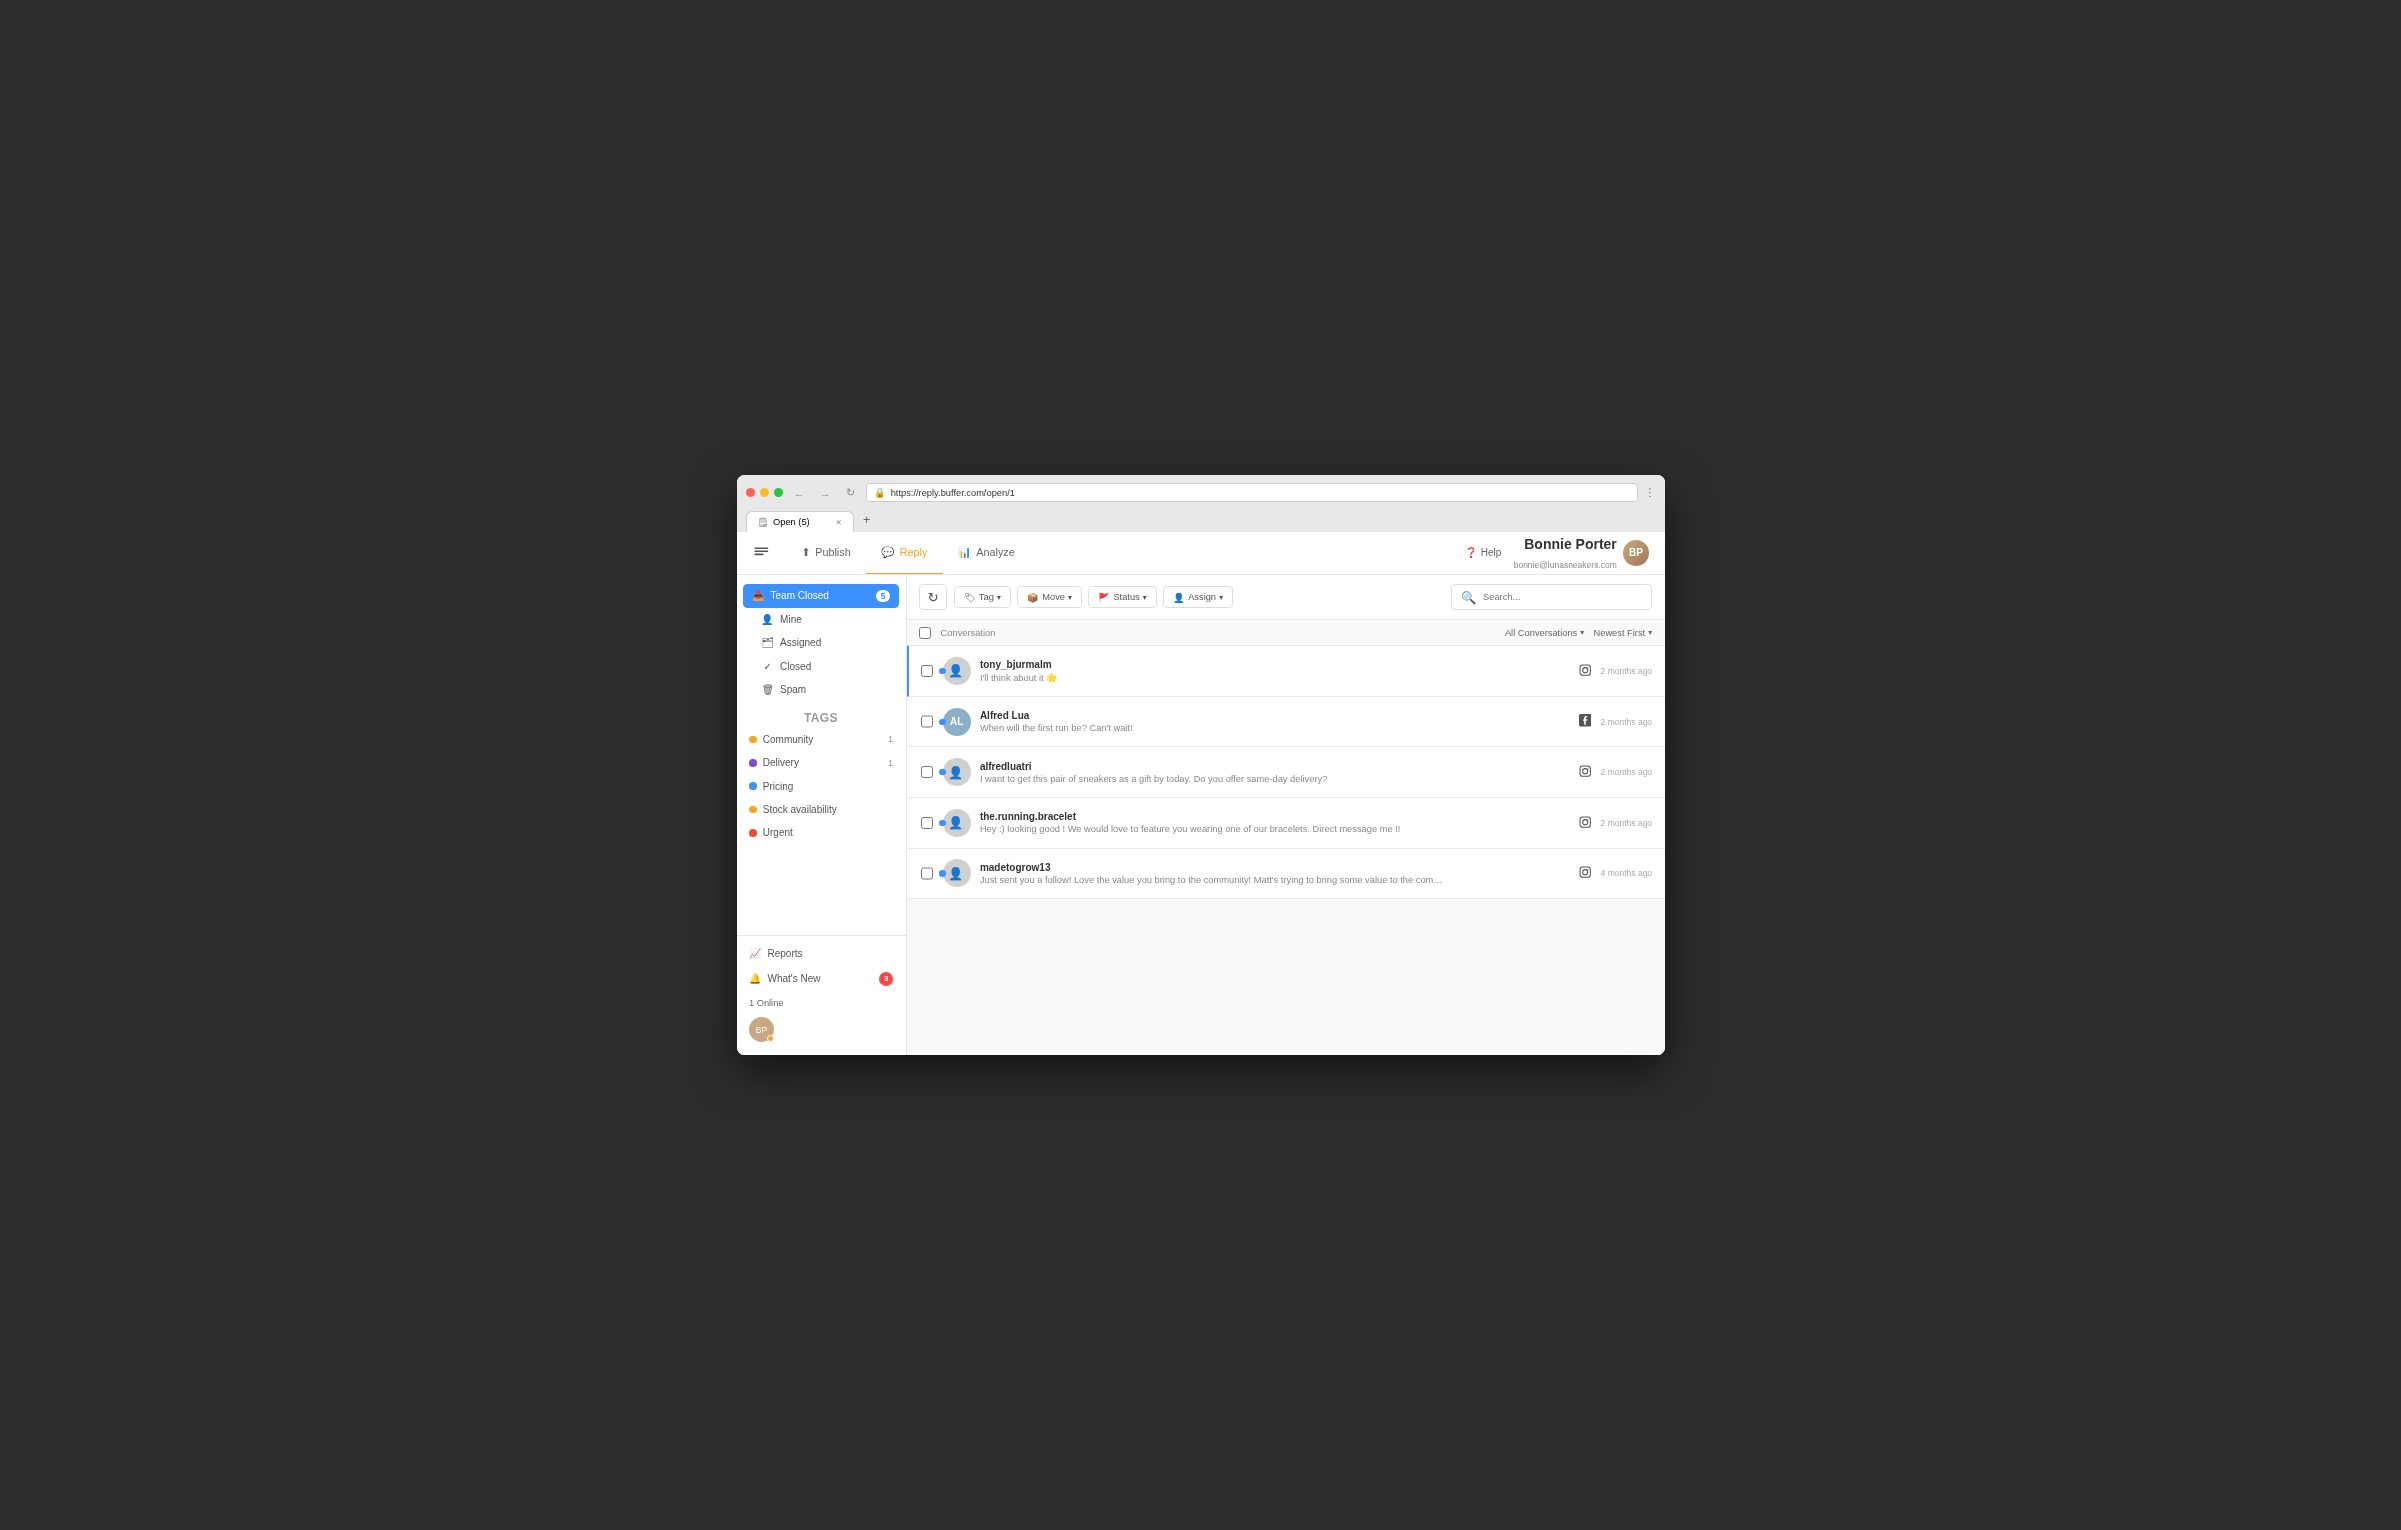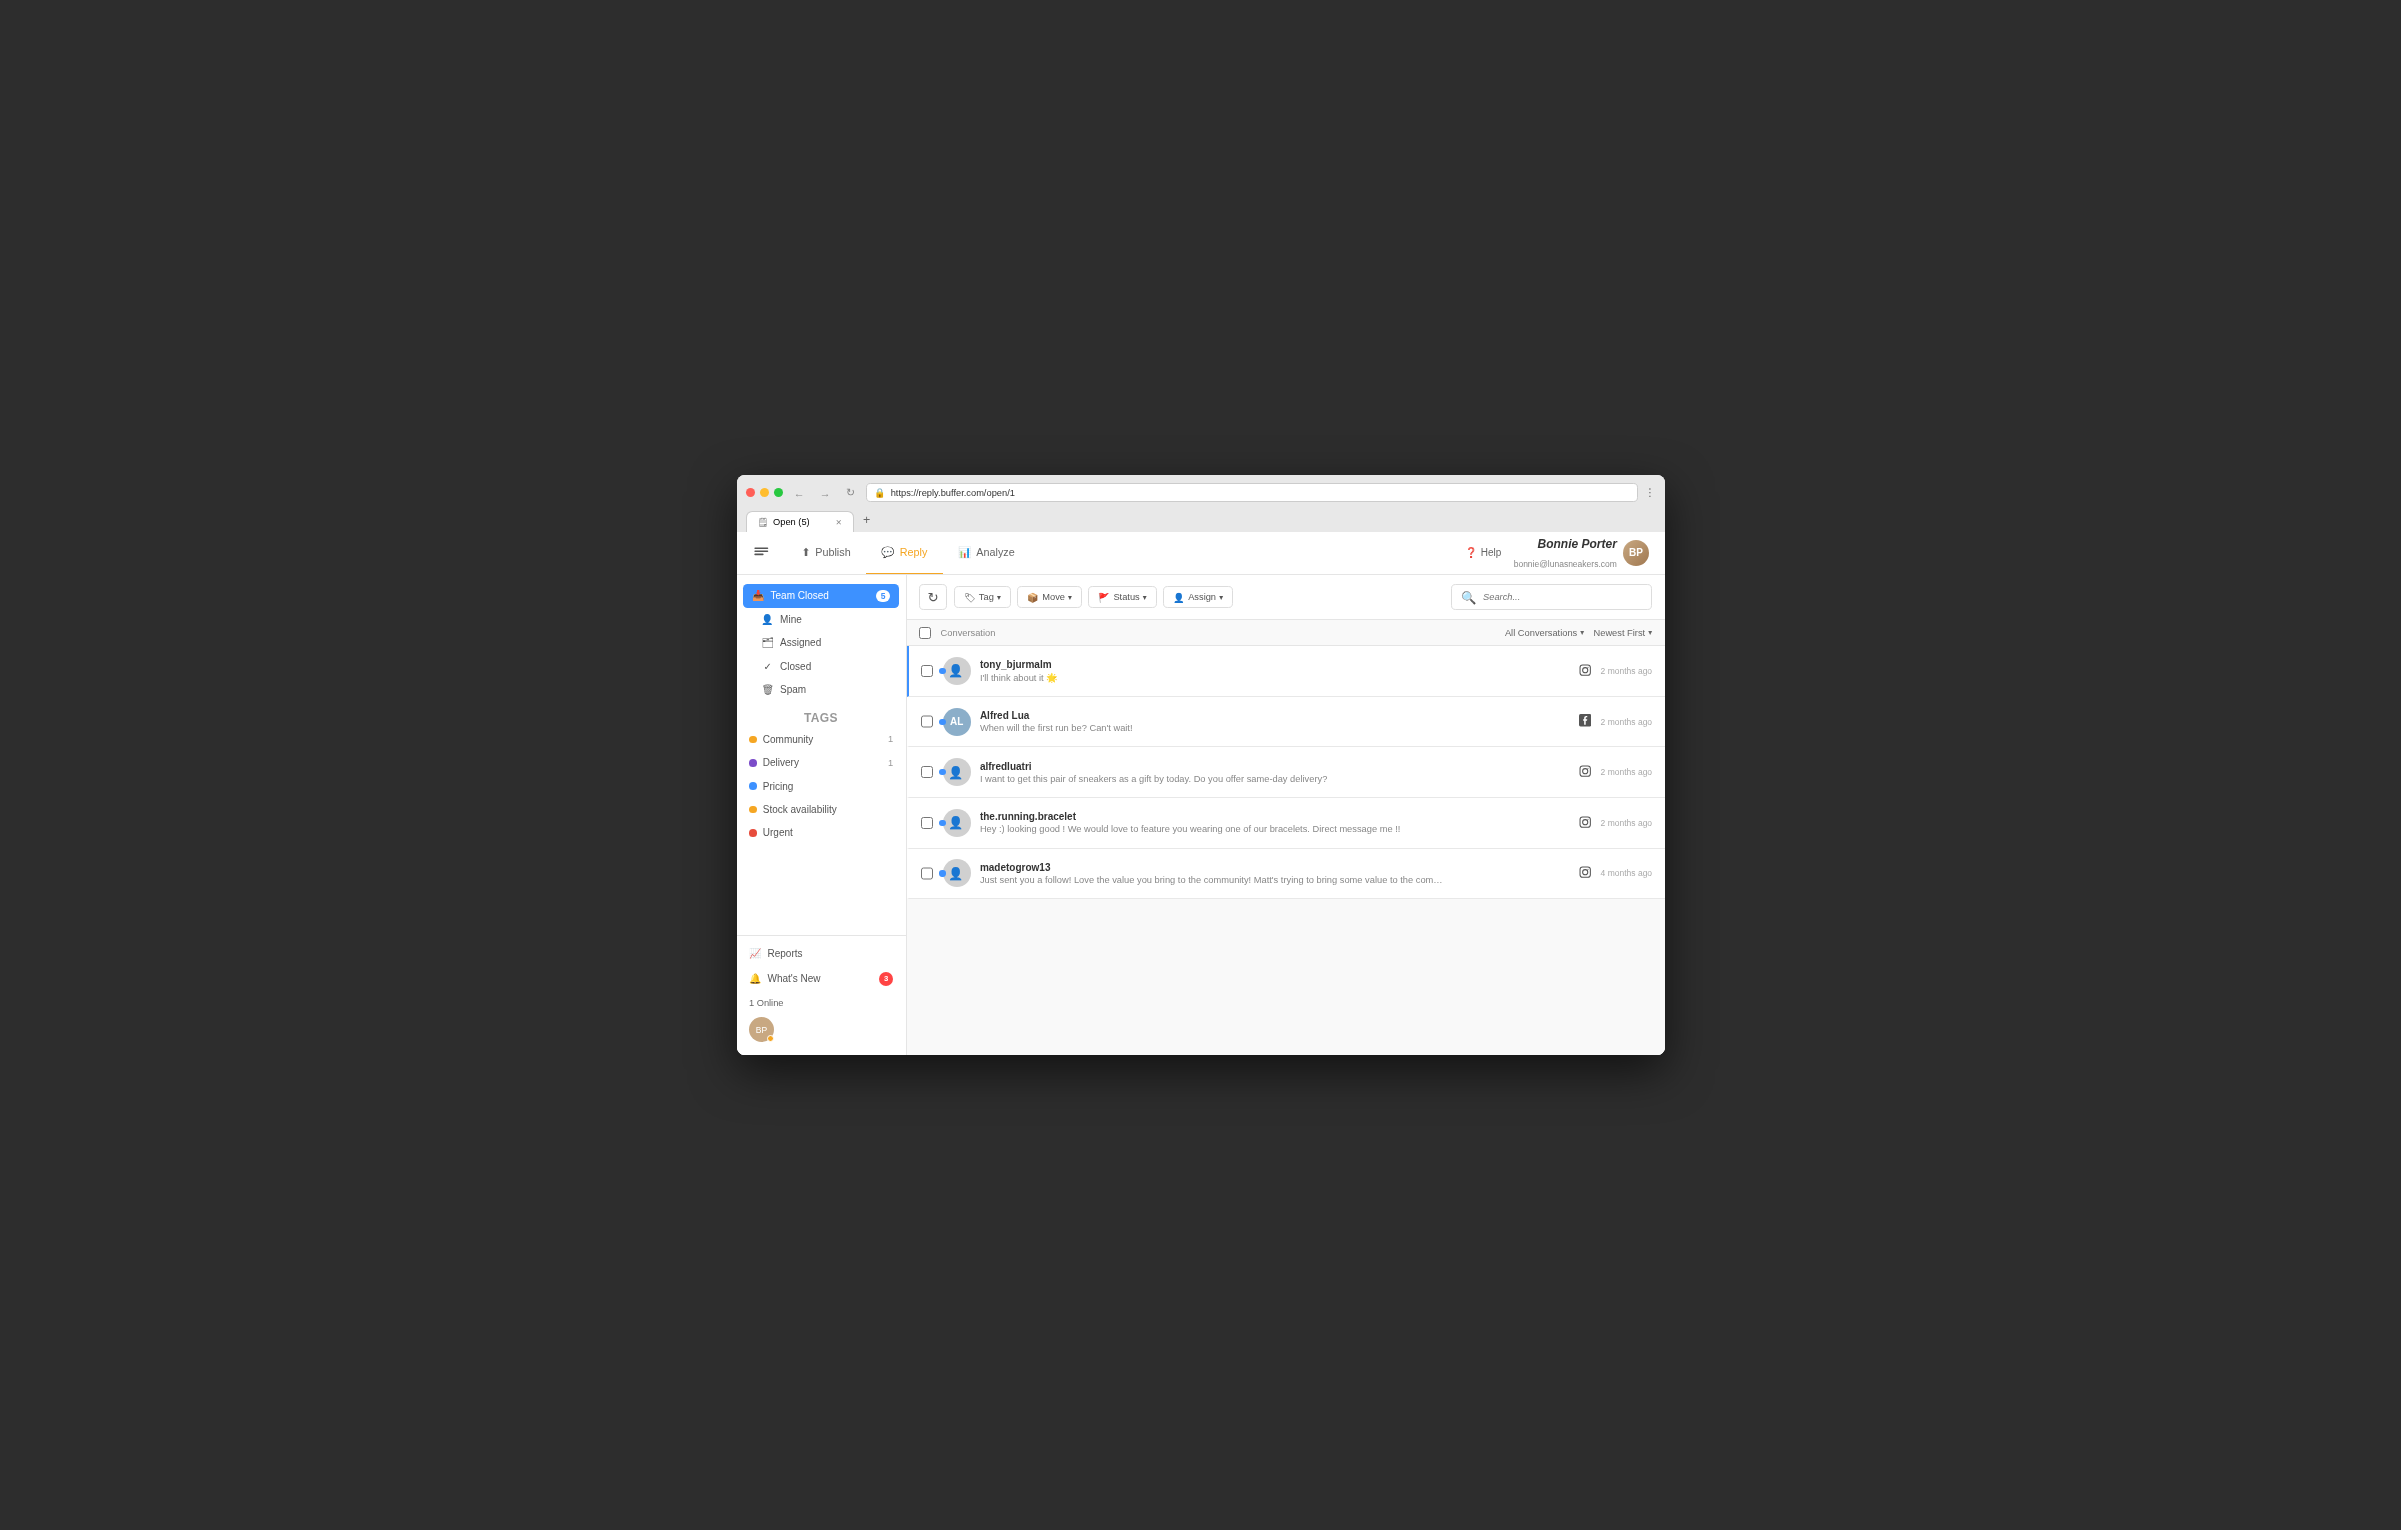--- a/index.html
+++ b/index.html
@@ -95,21 +95,21 @@
     }
     .nav-tab-icon { font-size: 10.8px; }
     .header-right { margin-left: auto; display: flex; align-items: center; gap: 12.4px; }
     .help-btn {
       display: flex; align-items: center; gap: 3.1px;
       color: #666; font-size: 10px; cursor: pointer;
       background: none; border: none;
     }
     .user-info { display: flex; align-items: center; gap: 6.2px; }
     .user-name-block { text-align: right; }
-    .user-name { font-size: 12px; font-weight: 600; color: #333; font-style: italic; }
+    .user-name { font-size: 14px; font-weight: 600; color: #333; }
     .user-email { font-size: 8.5px; color: #888; margin-top: 8px; }
     .avatar {
       width: 26px; height: 26px; border-radius: 50%;
       background: #c8a882;
       display: flex; align-items: center; justify-content: center;
       font-size: 10px; font-weight: 600; color: #fff;
       overflow: hidden;
     }
 
     
@@ -241,21 +241,21 @@
       display: flex; align-items: center;
       border: 0.8px solid #ddd;
       border-radius: 4.6px;
       background: #fff;
       padding: 4.6px 9.3px;
       gap: 6.2px;
       width: 201px;
     }
     .search-box input {
       border: none; outline: none; background: none;
-      font-size: 9.3px; color: #555; flex: 1; font-style: italic;
+      font-size: 9.3px; color: #555; flex: 1;
     }
     .conv-list-header {
       display: flex; align-items: center;
       padding: 6.2px 12.4px;
       font-size: 9.3px;
       color: #888;
       background: #f9f9f9;
       border-bottom: 0.8px solid #e5e5e5;
     }
     .conv-list-header .filter-controls { display: flex; gap: 9.3px; margin-left: auto; }

